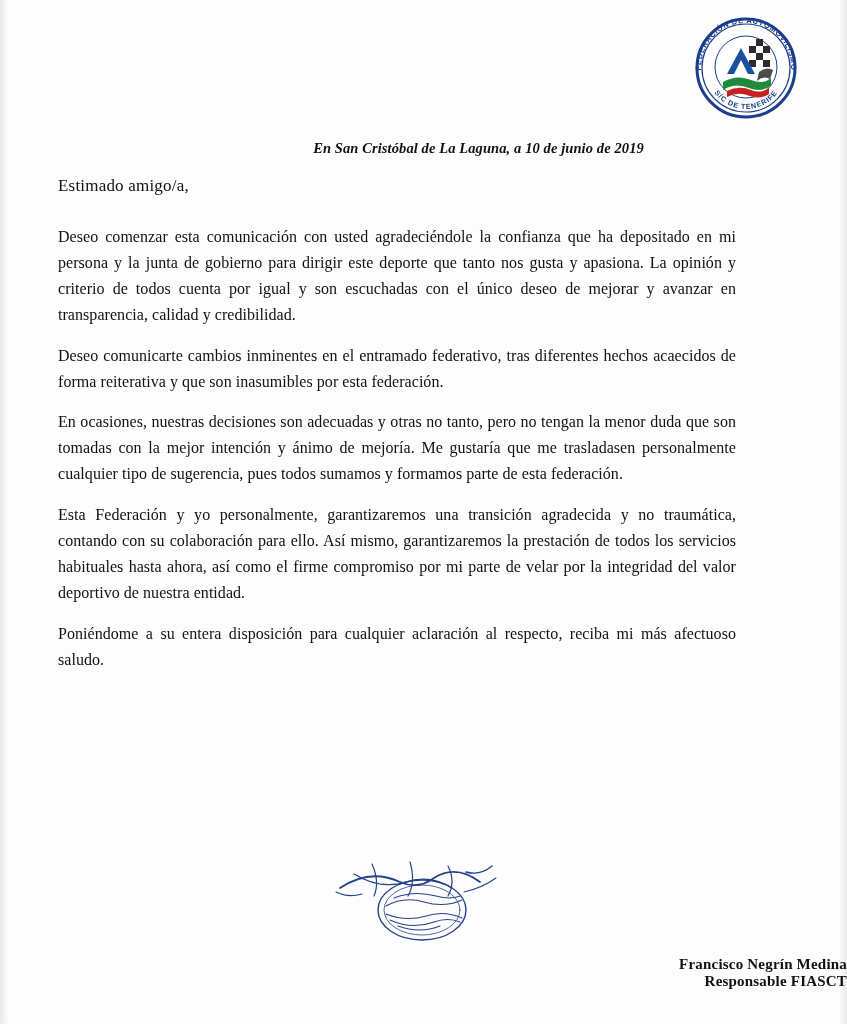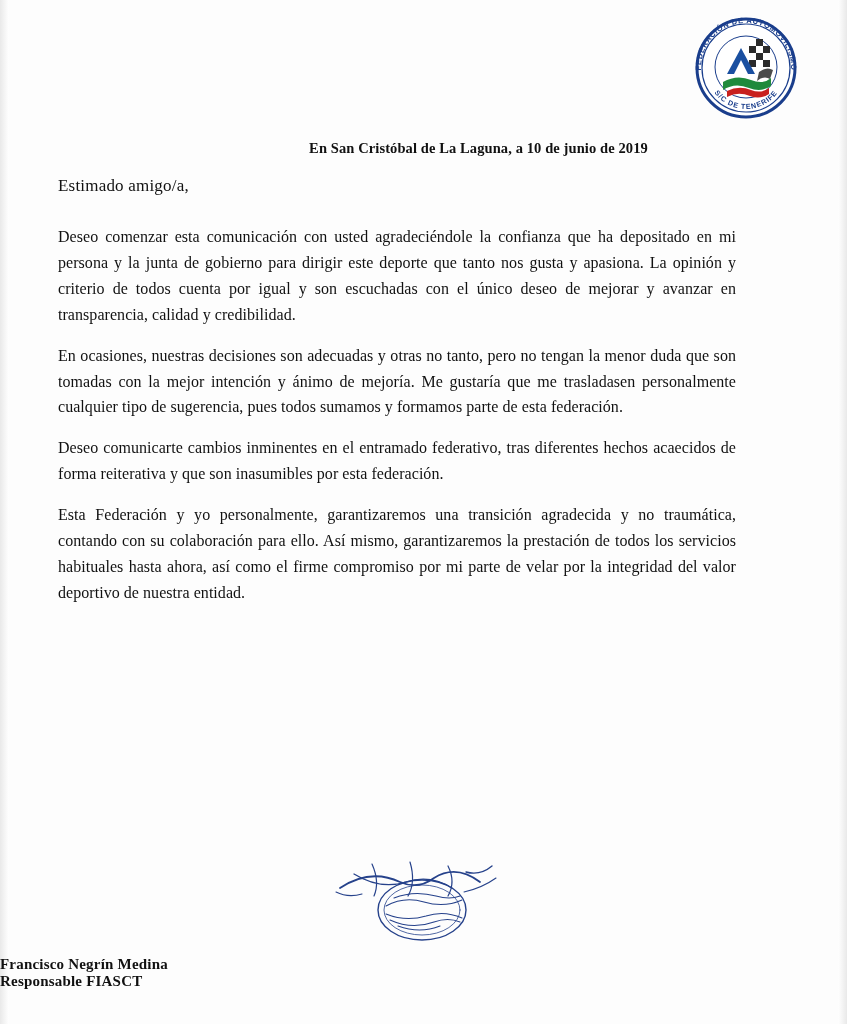--- a/index.html
+++ b/index.html
@@ -39,20 +39,21 @@
     position: absolute;
     top: 140px;
     left: 0;
     right: 0;
     text-align: center;
     padding-left: 110px;
     font-size: 14.5px;
     font-weight: 700;
     letter-spacing: .1px;
     color: #111;
+    font-style: italic;
   }
 
   
   .letter-body {
     position: absolute;
     top: 176px;
     left: 58px;
     width: 678px;
   }
   .greeting {
@@ -69,21 +70,21 @@
     letter-spacing: .05px;
   }
   .para:last-child { margin-bottom: 0; }
 
   
   .signature-area {
     position: absolute;
     top: 848px;
     left: 0;
     width: 847px;
-    text-align: left;
+    text-align: right;
   }
   .sig-mark {
     width: 220px;
     height: 104px;
     margin: 0 auto;
     display: block;
   }
   .sig-name {
     font-size: 15px;
     font-weight: 700;
@@ -154,23 +155,24 @@
         <path d="M72,60 q8,-6 14,-2 l-3,9 q-6,-4 -13,2 z" fill="#2b2b2b" opacity=".85"></path>
       </g>
     </svg>
   </div>
 
   <div class="date-line">En San Cristóbal de La Laguna, a 10 de junio de 2019</div>
 
   <div class="letter-body">
     <p class="greeting">Estimado amigo/a,</p>
     <p class="para">Deseo comenzar esta comunicación con usted agradeciéndole la confianza que ha depositado en mi persona y la junta de gobierno para dirigir este deporte que tanto nos gusta y apasiona. La opinión y criterio de todos cuenta por igual y son escuchadas con el único deseo de mejorar y avanzar en transparencia, calidad y credibilidad.</p>
+    <p class="para">Deseo comunicarte cambios inminentes en el entramado federativo, tras diferentes hechos acaecidos de forma reiterativa y que son inasumibles por esta federación.</p>
     <p class="para">En ocasiones, nuestras decisiones son adecuadas y otras no tanto, pero no tengan la menor duda que son tomadas con la mejor intención y ánimo de mejoría. Me gustaría que me trasladasen personalmente cualquier tipo de sugerencia, pues todos sumamos y formamos parte de esta federación.</p>
-    <p class="para">Deseo comunicarte cambios inminentes en el entramado federativo, tras diferentes hechos acaecidos de forma reiterativa y que son inasumibles por esta federación.</p>
     <p class="para">Esta Federación y yo personalmente, garantizaremos una transición agradecida y no traumática, contando con su colaboración para ello. Así mismo, garantizaremos la prestación de todos los servicios habituales hasta ahora, así como el firme compromiso por mi parte de velar por la integridad del valor deportivo de nuestra entidad.</p>
+    <p class="para">Poniéndome a su entera disposición para cualquier aclaración al respecto, reciba mi más afectuoso saludo.</p>
   </div>
 
   <div class="signature-area">
     <svg class="sig-mark" viewBox="0 0 220 104">
       <g fill="none" stroke="#26428b" stroke-width="1.1" stroke-linecap="round">
 
         <ellipse cx="108" cy="62" rx="44" ry="30" stroke-width="1.4"></ellipse>
         <ellipse cx="108" cy="62" rx="38" ry="25" stroke-width="0.8"></ellipse>
         <path d="M72,58 q18,-10 38,-4 q20,6 38,-2"></path>
         <path d="M72,66 q20,8 40,2 q18,-6 36,2"></path>

